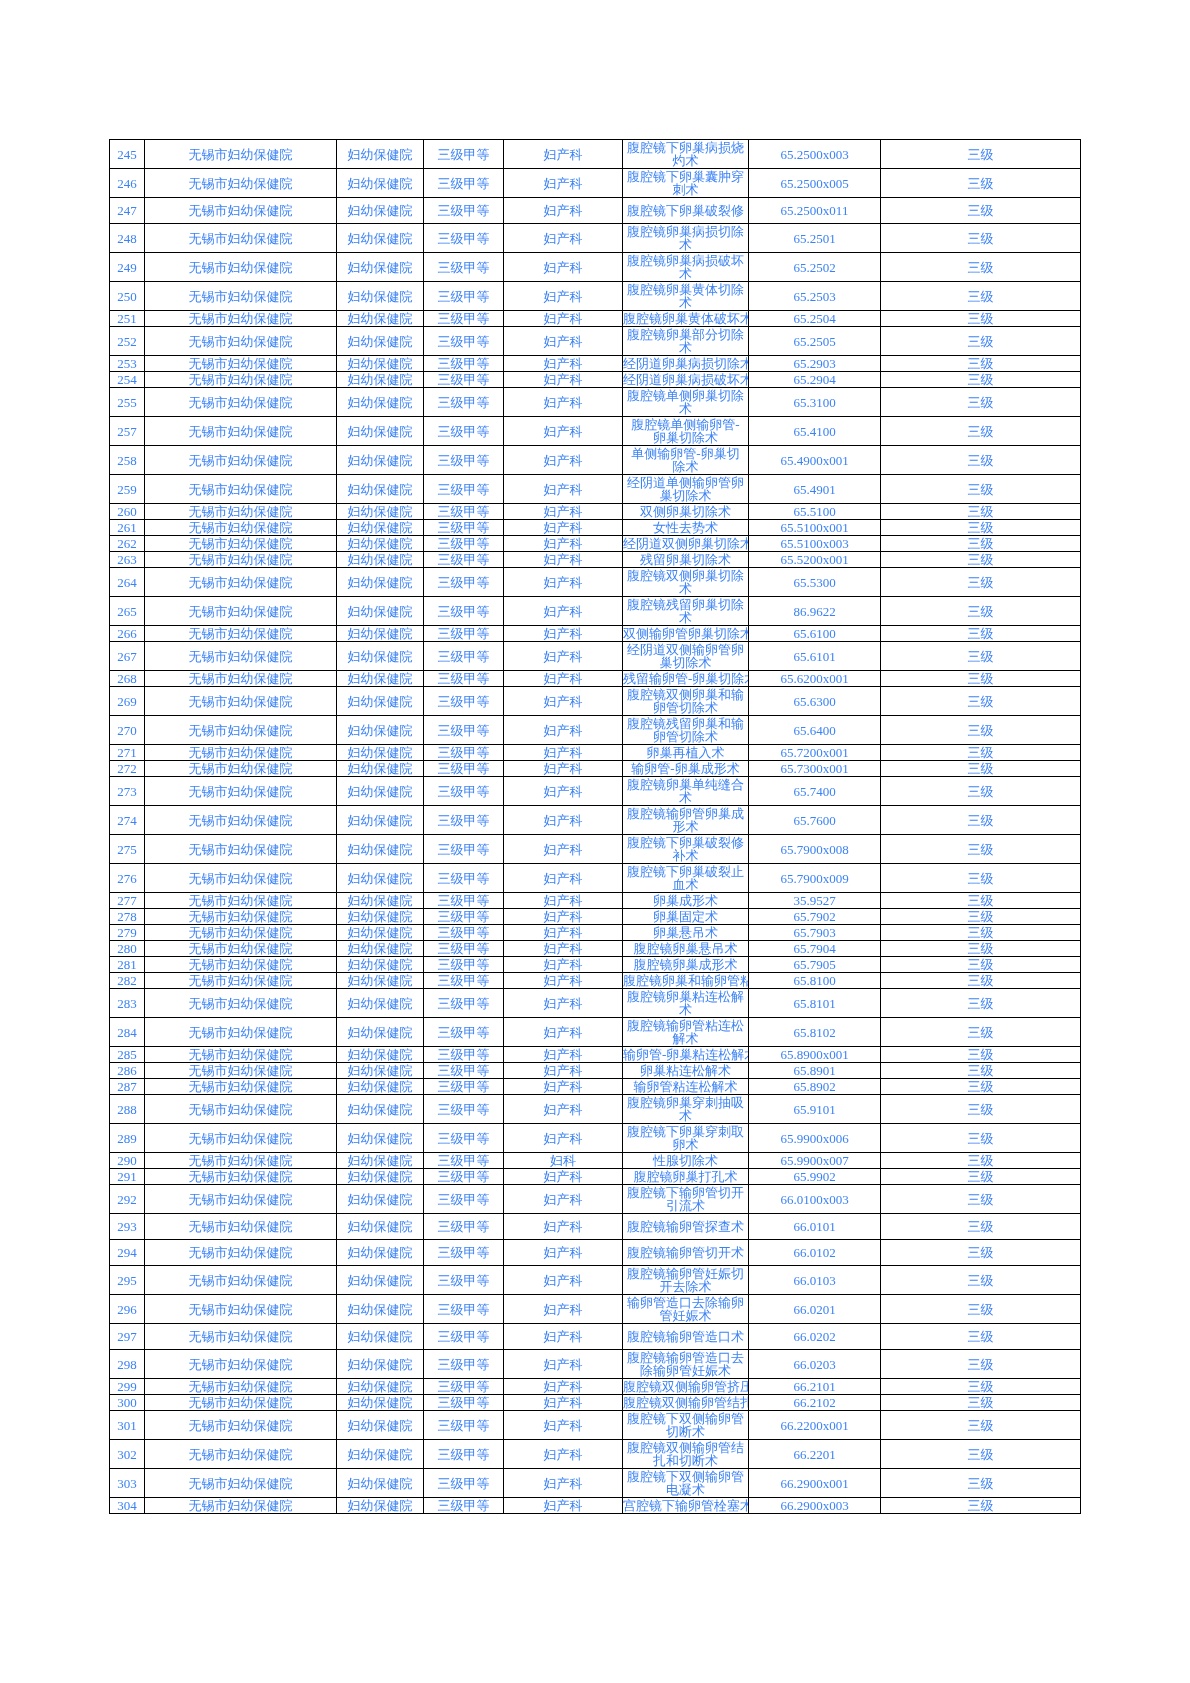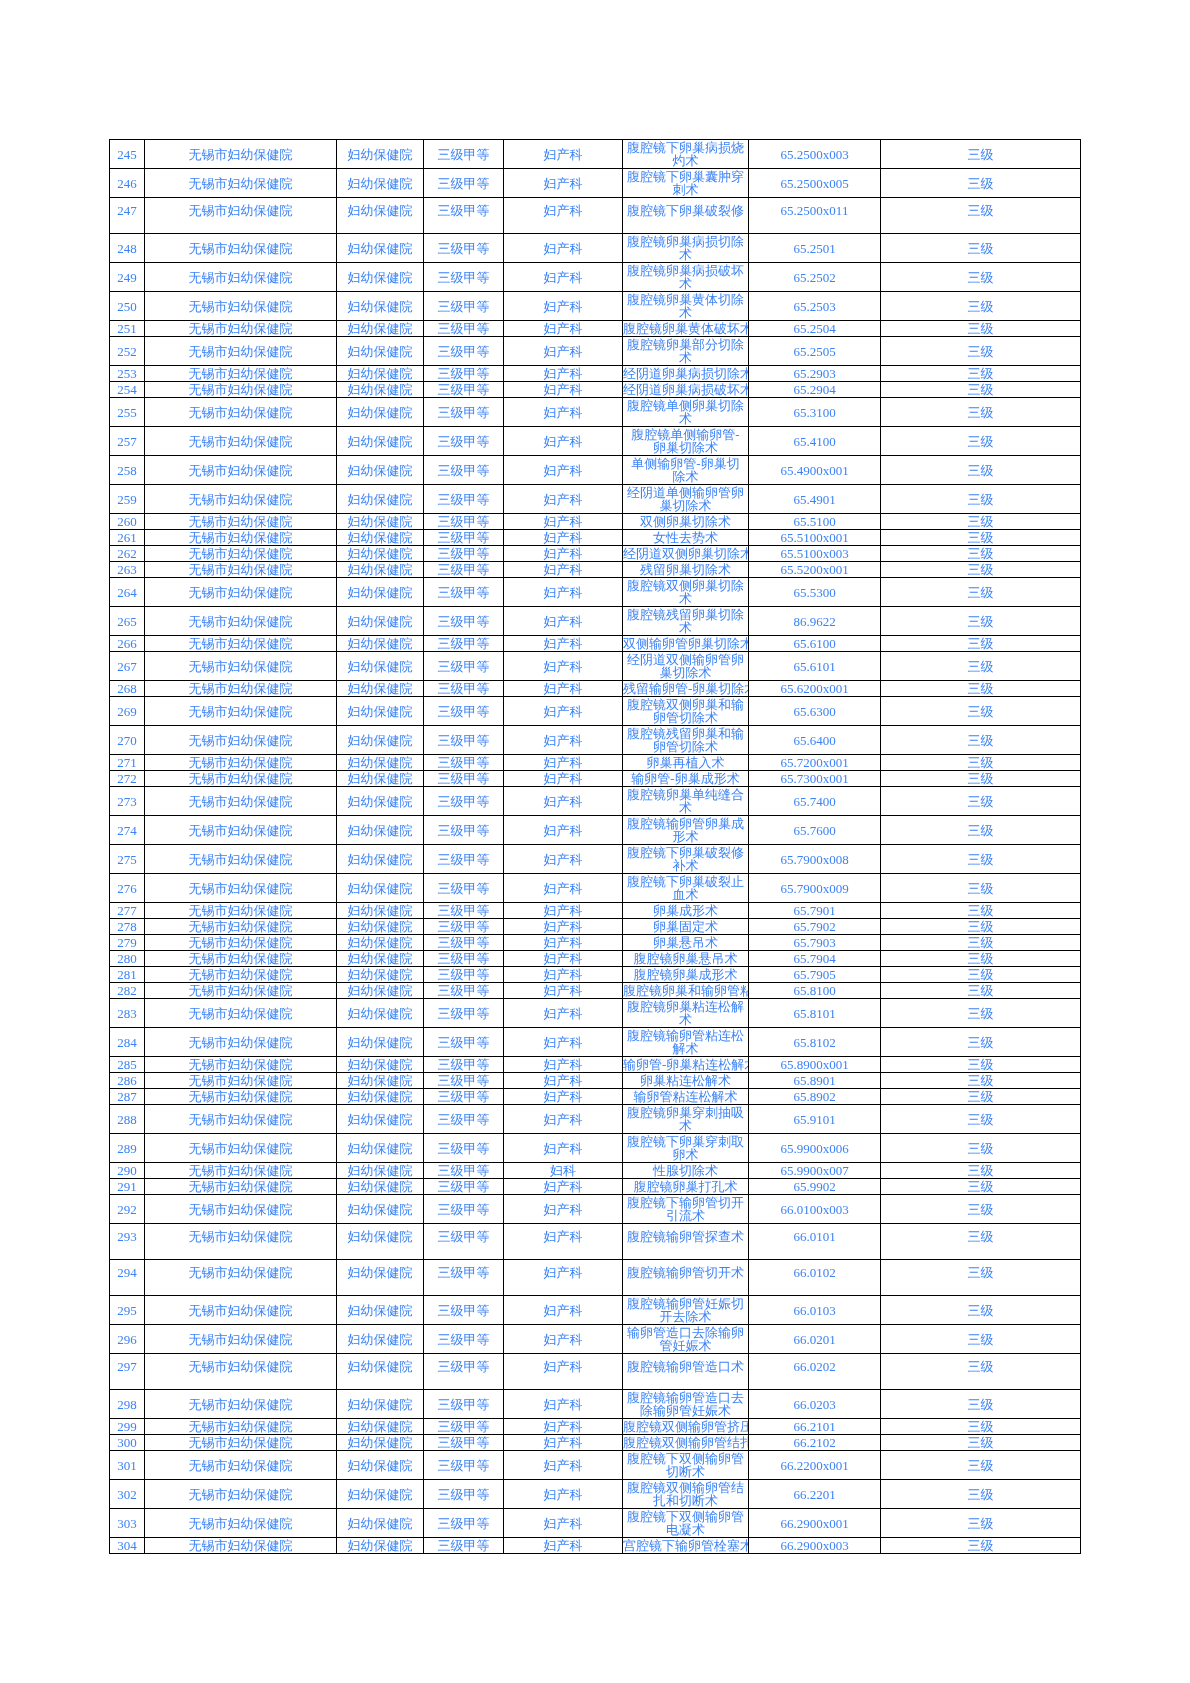--- a/index.html
+++ b/index.html
@@ -39,21 +39,21 @@
     padding-right: 0;
   }
   td.c-name.wr { white-space: pre-line; word-break: break-all; }
   td.c-name.nw { white-space: nowrap; }
   td.c-code {
     text-align: left;
     padding-left: 4px;
     white-space: nowrap;
     font-family: Liberation Serif, serif;
   }
-  tr.pad td { padding-top: 6px; padding-bottom: 16px; }
+  tr.pad td { padding-top: 6px; padding-bottom: 6px; }
 </style>
 </head>
 <body>
 
 <div class="page">
   <table class="med">
     <colgroup>
       <col style="width:35px">
       <col style="width:192px">
       <col style="width:87px">
@@ -393,21 +393,21 @@
           <td class="c-code">65.7900x009</td>
           <td class="c-level">三级</td>
         </tr>
         <tr>
           <td class="c-no">277</td>
           <td class="c-hospital">无锡市妇幼保健院</td>
           <td class="c-cat">妇幼保健院</td>
           <td class="c-grade">三级甲等</td>
           <td class="c-dept">妇产科</td>
           <td class="c-name nw">卵巢成形术</td>
-          <td class="c-code">65.7901</td>
+          <td class="c-code">35.9527</td>
           <td class="c-level">三级</td>
         </tr>
         <tr>
           <td class="c-no">278</td>
           <td class="c-hospital">无锡市妇幼保健院</td>
           <td class="c-cat">妇幼保健院</td>
           <td class="c-grade">三级甲等</td>
           <td class="c-dept">妇产科</td>
           <td class="c-name nw">卵巢固定术</td>
           <td class="c-code">65.7902</td>

